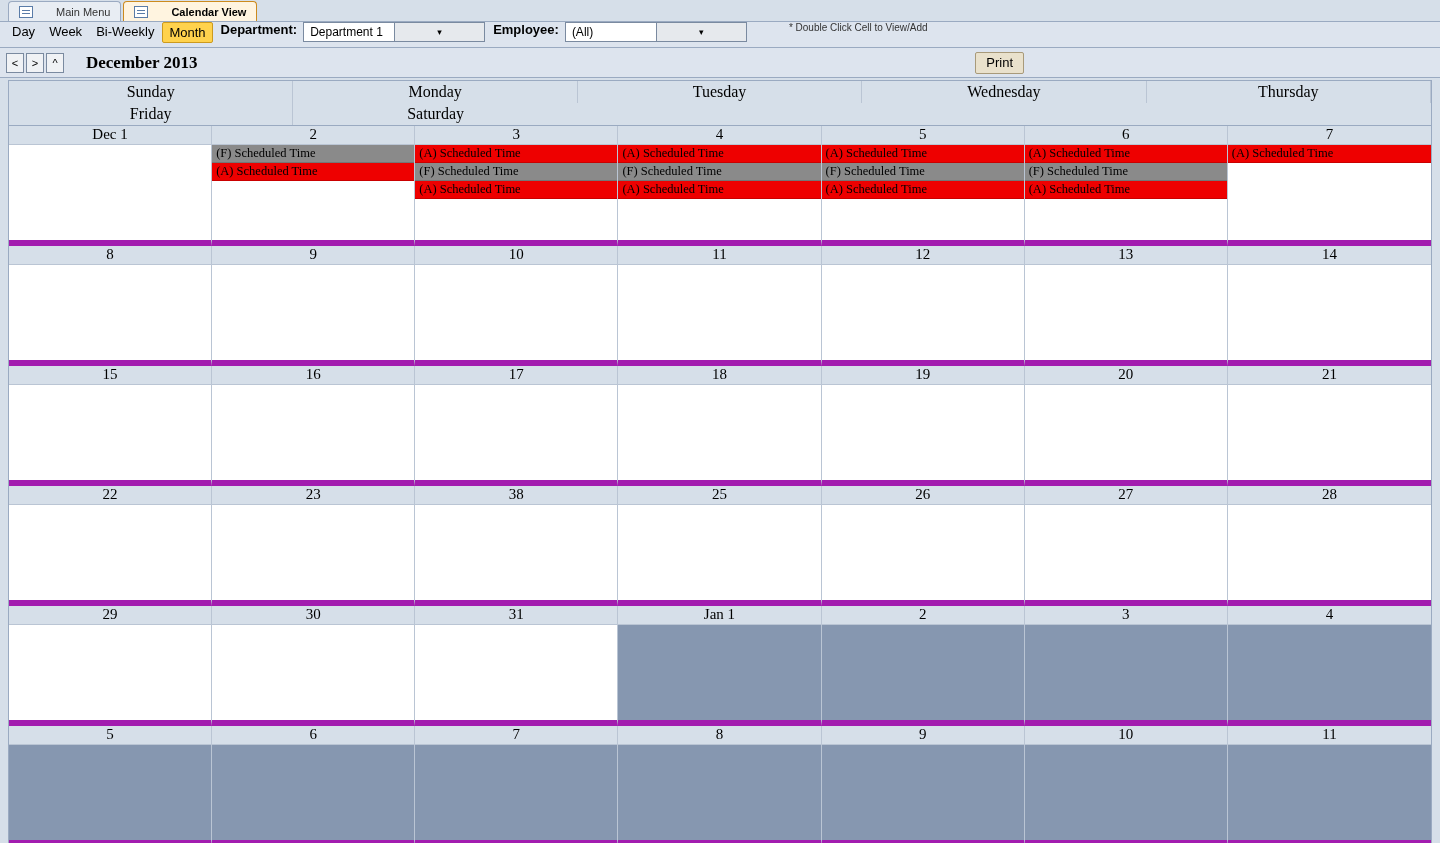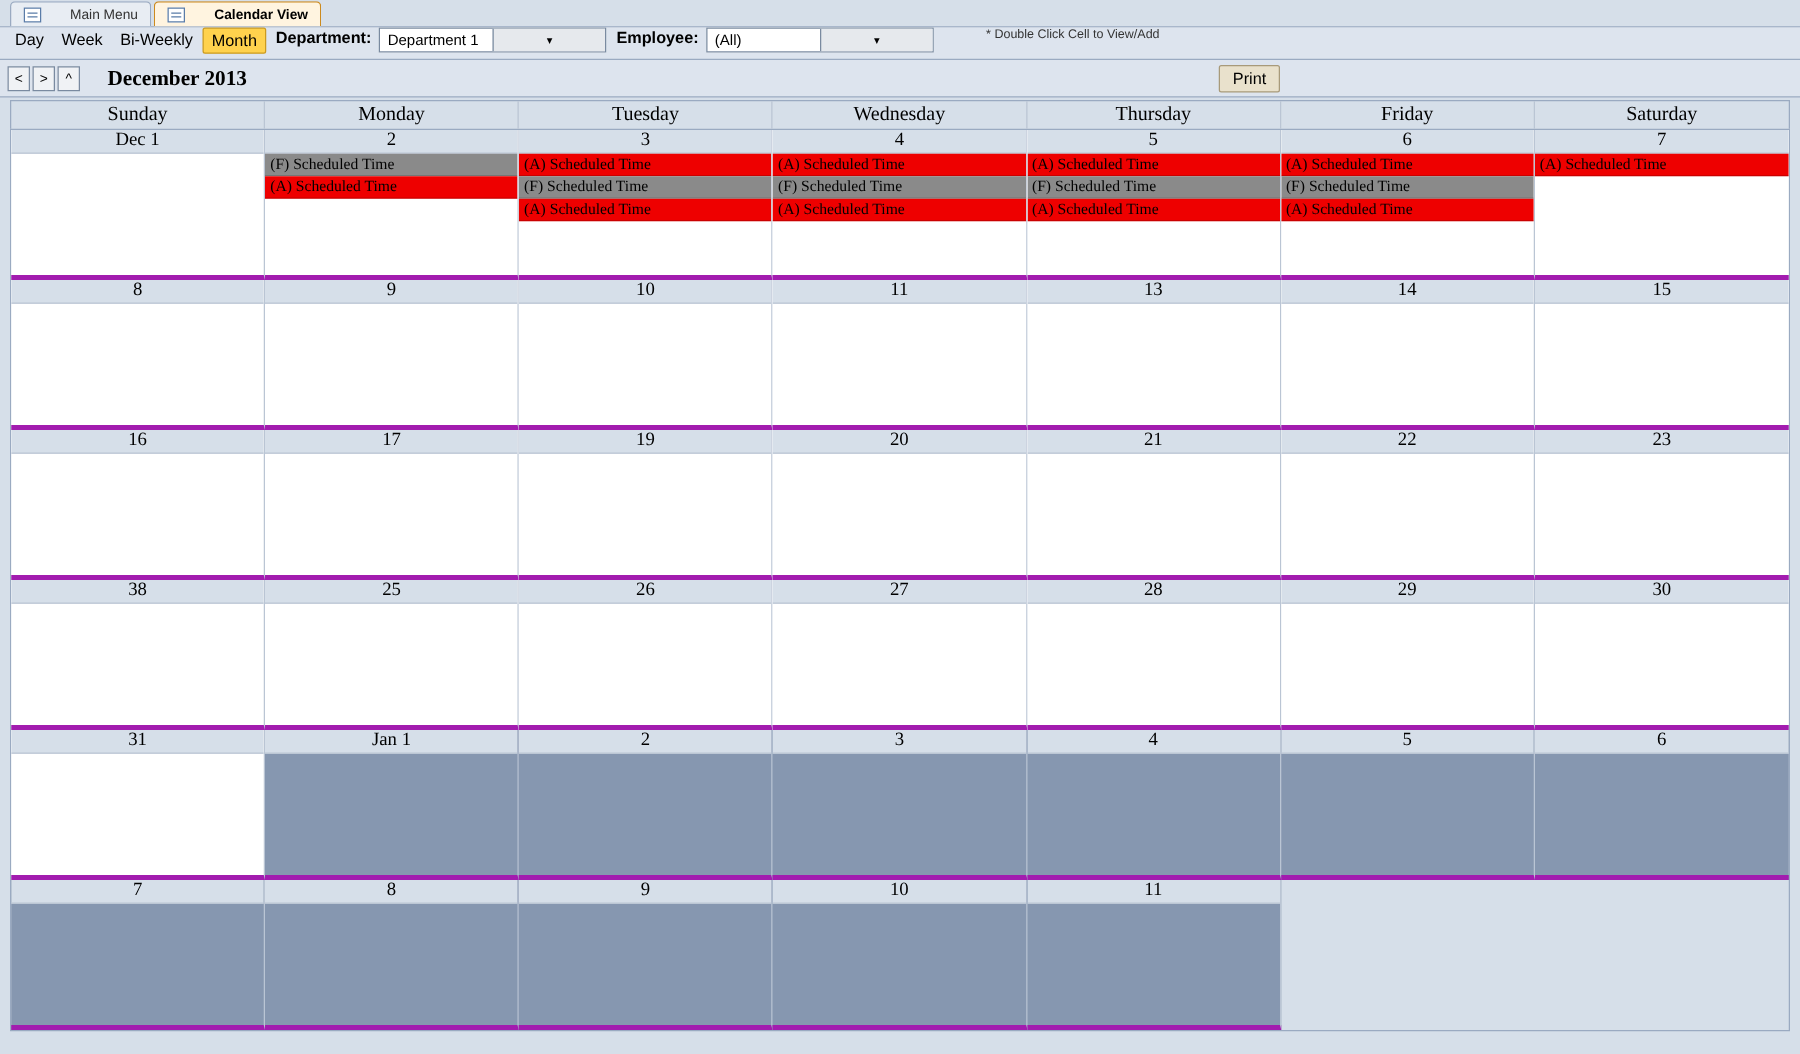--- a/index.html
+++ b/index.html
@@ -137,21 +137,21 @@
     font-size:13px;
     cursor:pointer;
   }
 
   
   .cal-wrap {
     padding:0 8px;
   }
   .cal-header {
     display:grid;
-    grid-template-columns: repeat(7, 1fr);
+    grid-template-columns: repeat(5, 1fr);
     border:1px solid #9aaac1;
     border-bottom:none;
     background:#d6dfe9;
     margin-top:2px;
   }
   .cal-header .dow {
     text-align:center;
     font-family: Georgia, "Times New Roman", serif;
     font-size:16px;
     padding:2px 0;
@@ -161,21 +161,21 @@
   .cal-header .dow:last-child { border-right:none; }
 
   .cal-grid {
     display:grid;
     grid-template-columns: repeat(7, 1fr);
     grid-auto-rows: 120px;
     border:1px solid #9aaac1;
   }
   .cal-cell {
     border-right:1px solid #bac5d4;
-    border-bottom:4px solid #a21caf;
+    border-bottom:6px solid #a21caf;
     display:flex;
     flex-direction:column;
     background:#fff;
     overflow:hidden;
     cursor:pointer;
   }
   .cal-cell:nth-child(7n) { border-right:none; }
   .cal-cell.othermonth { background:#8697b0;justify-content:space-between; }
   .cal-cell .date-bar {
     background:#d6dfe9;
@@ -313,37 +313,45 @@
       </div>
       <div class="cal-cell">
         <div class="date-bar">10</div>
         <div class="events"></div>
       </div>
       <div class="cal-cell">
         <div class="date-bar">11</div>
         <div class="events"></div>
       </div>
       <div class="cal-cell">
+        <div class="date-bar">12</div>
+        <div class="events"></div>
+      </div>
+      <div class="cal-cell">
         <div class="date-bar">13</div>
         <div class="events"></div>
       </div>
       <div class="cal-cell">
         <div class="date-bar">14</div>
         <div class="events"></div>
       </div>
       <div class="cal-cell">
         <div class="date-bar">15</div>
         <div class="events"></div>
       </div>
       <div class="cal-cell">
         <div class="date-bar">16</div>
         <div class="events"></div>
       </div>
       <div class="cal-cell">
         <div class="date-bar">17</div>
+        <div class="events"></div>
+      </div>
+      <div class="cal-cell">
+        <div class="date-bar">18</div>
         <div class="events"></div>
       </div>
       <div class="cal-cell">
         <div class="date-bar">19</div>
         <div class="events"></div>
       </div>
       <div class="cal-cell">
         <div class="date-bar">20</div>
         <div class="events"></div>
       </div>

